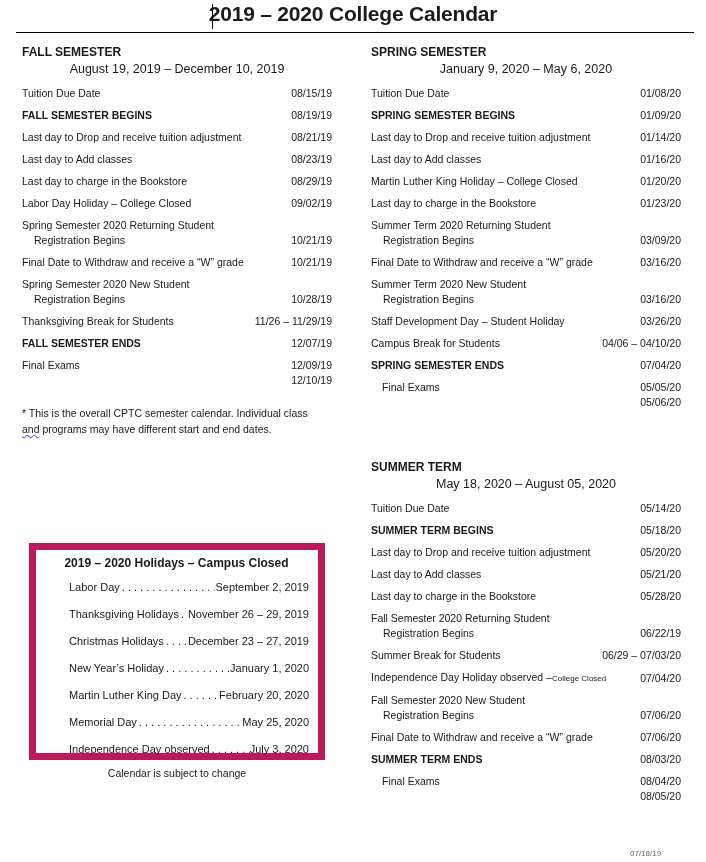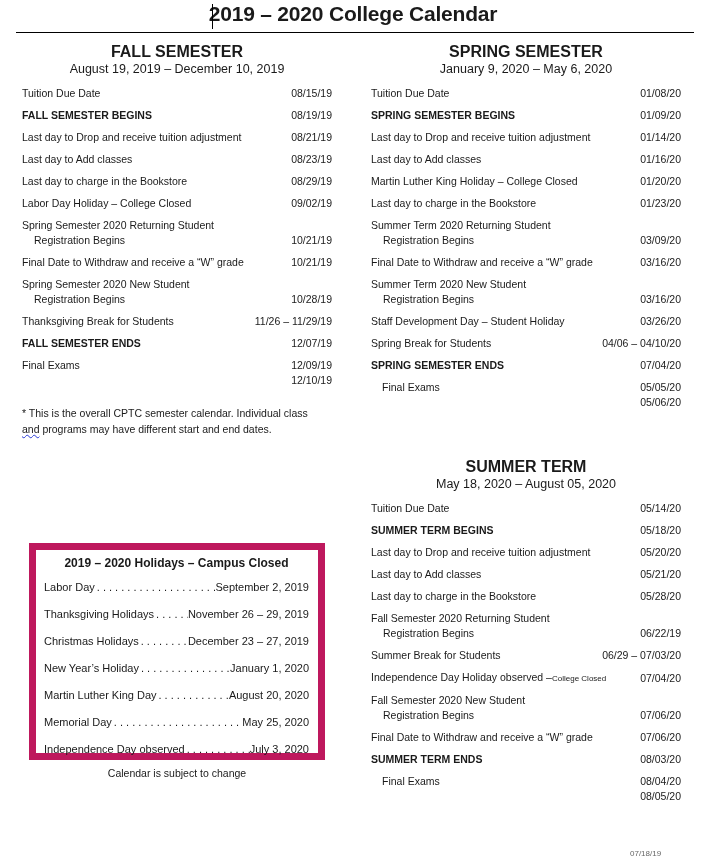--- a/index.html
+++ b/index.html
@@ -12,21 +12,21 @@
     font-size: 21px; font-weight: bold; letter-spacing: -0.2px;
   }
   .cursor { position: absolute; left: 212px; top: 4px; width: 1px; height: 25px; background: #000; }
   .rule { position: absolute; left: 16px; top: 32px; width: 678px; height: 1px; background: #000; }
 
   .col { position: absolute; width: 310px; font-size: 10.5px; }
   .col.fall { left: 22px; top: 44px; }
   .col.spring { left: 371px; top: 44px; }
   .col.summer { left: 371px; top: 459px; }
 
-  .sec-head { text-align: center; font-weight: bold; font-size: 16px; height: 16px; line-height: 16px; }
+  .sec-head { font-weight: bold; font-size: 12px; height: 16px; line-height: 16px; }
   .sec-range { text-align: center; font-size: 12.5px; height: 20px; line-height: 18px; margin-bottom: 6px; }
 
   .row { display: flex; justify-content: space-between; align-items: flex-end; line-height: 15px; margin-bottom: 7px; }
   .row .lbl { flex: 1; }
   .row .lbl .l2 { display: block; padding-left: 12px; }
   .row .dt { text-align: right; white-space: nowrap; }
   .row.bold .lbl { font-weight: bold; }
   .row.indent .lbl { padding-left: 11px; }
   .row.multi { align-items: flex-start; }
   .row.multi .dt span { display: block; margin-left: 28px; }
@@ -34,21 +34,21 @@
 
   .note { position: absolute; left: 22px; top: 405px; width: 310px; font-size: 10.5px; line-height: 16px; }
   .squig { text-decoration: underline wavy #2a3bd6; text-decoration-thickness: 1px; }
 
   .holbox {
     position: absolute; left: 29px; top: 543px; width: 296px; height: 217px;
     border: 7px solid #be185d; box-sizing: border-box; padding: 4px 9px 0 8px;
   }
   .hol-title { text-align: center; font-weight: bold; font-size: 12px; line-height: 18px; margin-bottom: 6px; }
   .hol-row { display: flex; font-size: 11px; line-height: 18px; margin-bottom: 9px; white-space: nowrap; }
-  .hol-row .hn { flex: 0 0 auto; }
+  .hol-row .hn { flex: 0 0 auto; margin-left: 25px; }
   .hol-row .dots { flex: 1; overflow: hidden; letter-spacing: 2px; padding: 0 2px; }
   .hol-row .dots::before { content: ". . . . . . . . . . . . . . . . . . . . . . . . . . . . . . . . . . . . . . ."; letter-spacing: 0; }
   .hol-row .hd { flex: 0 0 auto; text-align: right; }
   .change { position: absolute; left: 29px; top: 767px; width: 296px; text-align: center; font-size: 10.5px; }
   .rev { position: absolute; left: 630px; top: 849px; font-size: 8px; color: #666; }
 </style>
 </head>
 <body>
 
 <div class="title">2019 – 2020 College Calendar</div>
@@ -153,21 +153,21 @@
     </div>
   <div class="row">
       <span class="lbl"><span>Summer Term 2020 New Student</span><span class="l2">Registration Begins</span></span>
       <span class="dt">03/16/20</span>
     </div>
   <div class="row">
       <span class="lbl">Staff Development Day – Student Holiday</span>
       <span class="dt">03/26/20</span>
     </div>
   <div class="row">
-      <span class="lbl">Spring Break for Students</span>
+      <span class="lbl">Campus Break for Students</span>
       <span class="dt">04/06 – 04/10/20</span>
     </div>
   <div class="row bold">
       <span class="lbl">SPRING SEMESTER ENDS</span>
       <span class="dt">07/04/20</span>
     </div>
   <div class="row multi indent">
       <span class="lbl">Final Exams</span>
       <span class="dt">
         <span>05/05/20</span>
@@ -250,21 +250,21 @@
       <span class="hd">December 23 – 27, 2019</span>
     </div>
   <div class="hol-row">
       <span class="hn">New Year’s Holiday</span>
       <span class="dots"></span>
       <span class="hd">January 1, 2020</span>
     </div>
   <div class="hol-row">
       <span class="hn">Martin Luther King Day</span>
       <span class="dots"></span>
-      <span class="hd">August 20, 2020</span>
+      <span class="hd">February 20, 2020</span>
     </div>
   <div class="hol-row">
       <span class="hn">Memorial Day</span>
       <span class="dots"></span>
       <span class="hd">May 25, 2020</span>
     </div>
   <div class="hol-row">
       <span class="hn">Independence Day observed</span>
       <span class="dots"></span>
       <span class="hd">July 3, 2020</span>

